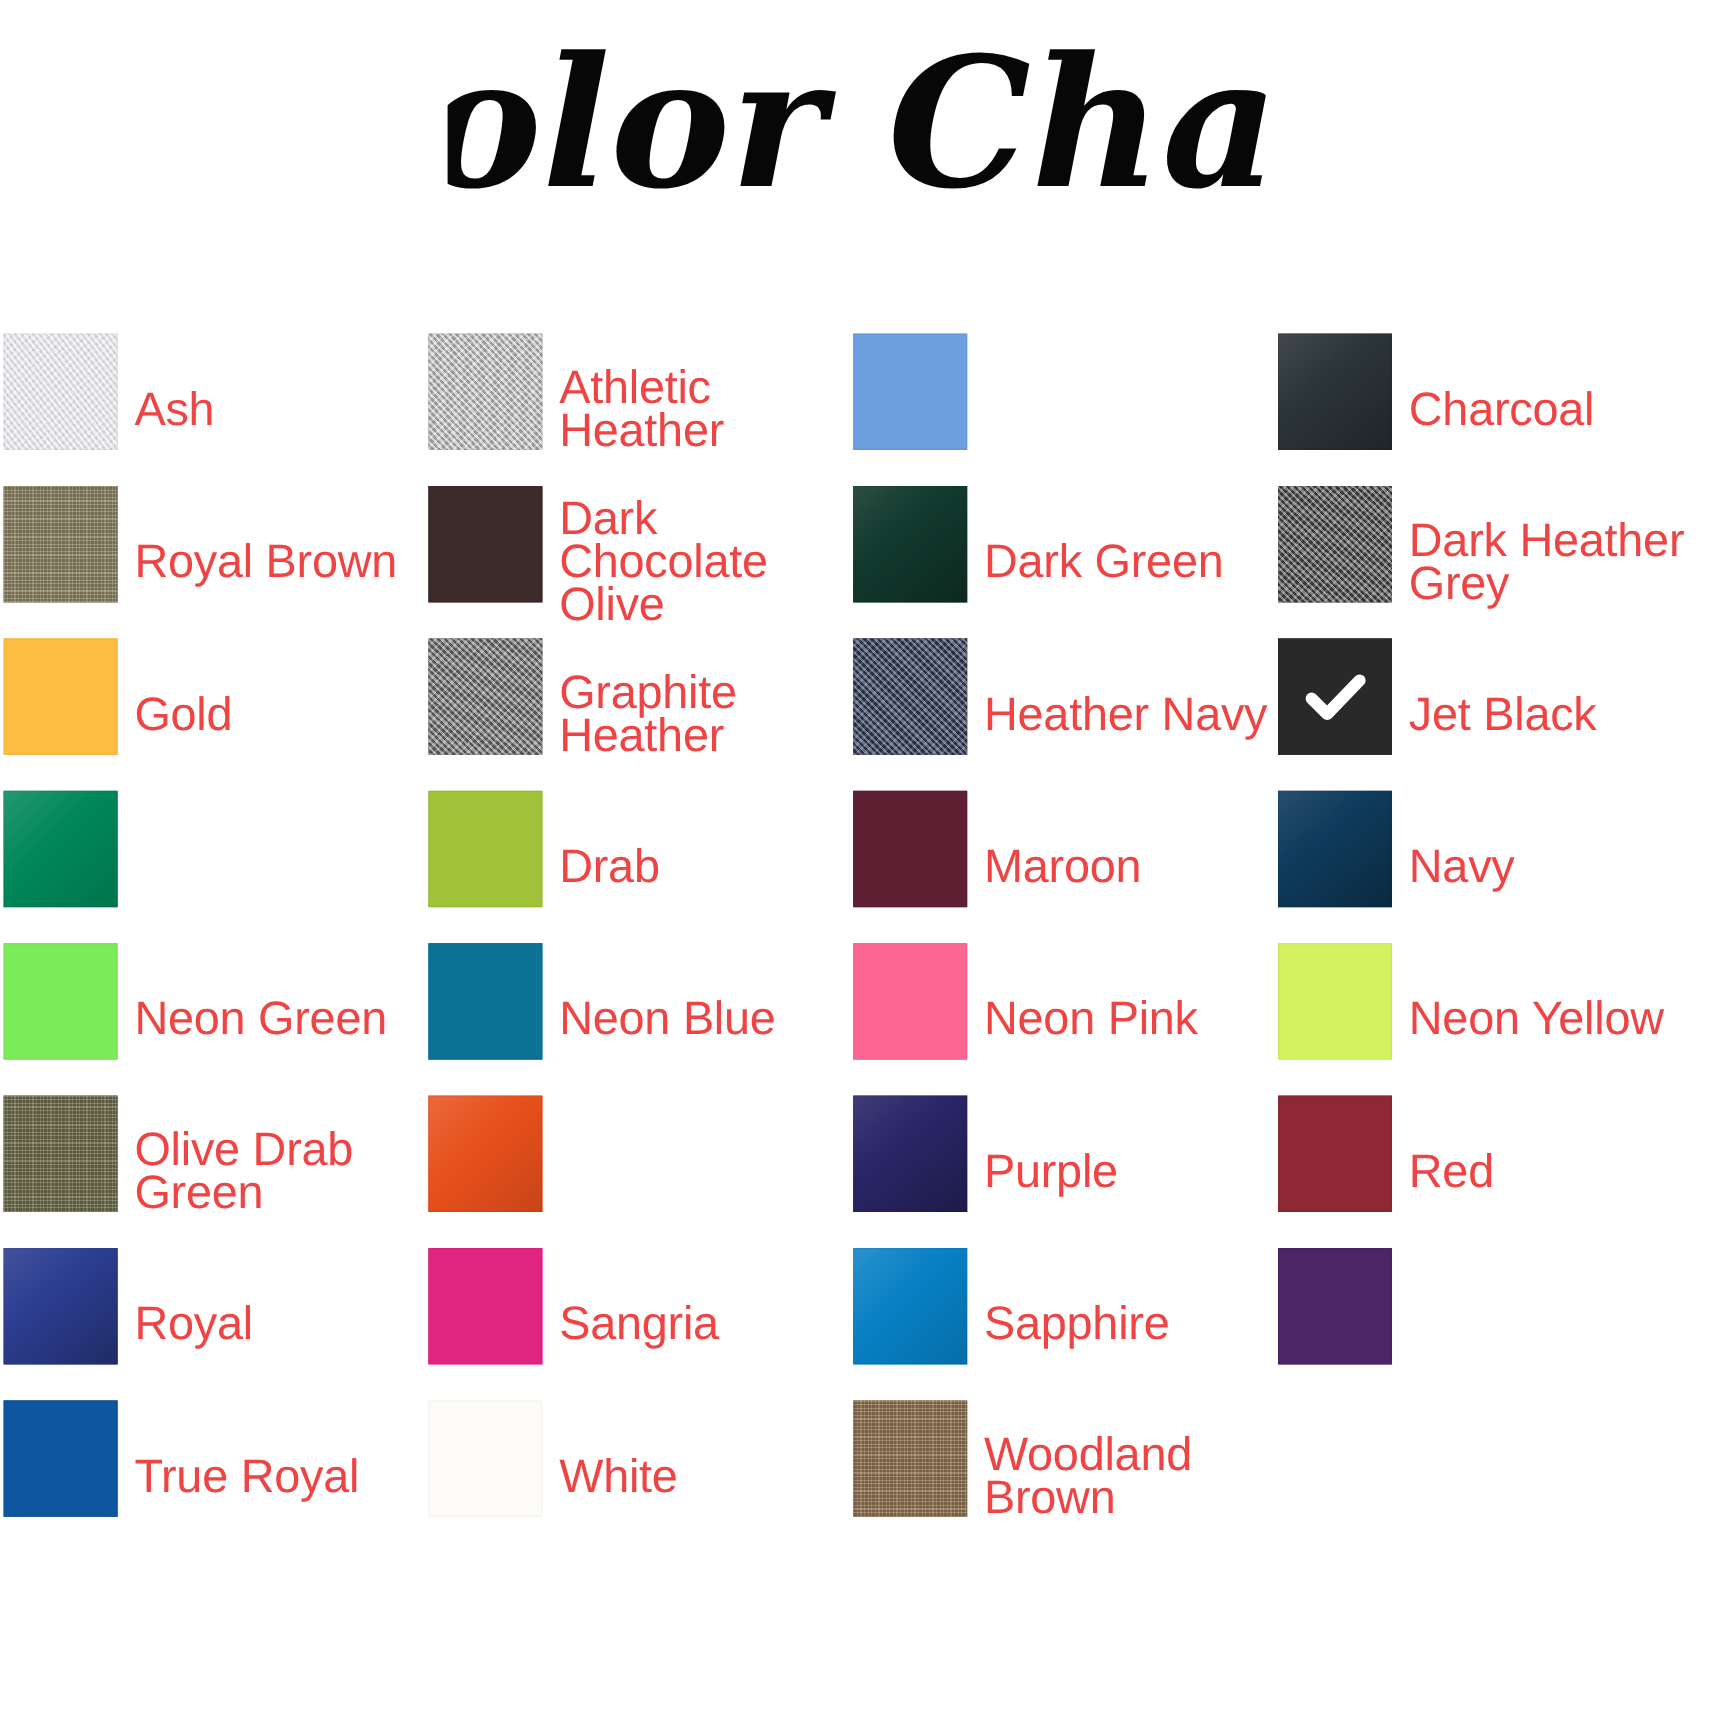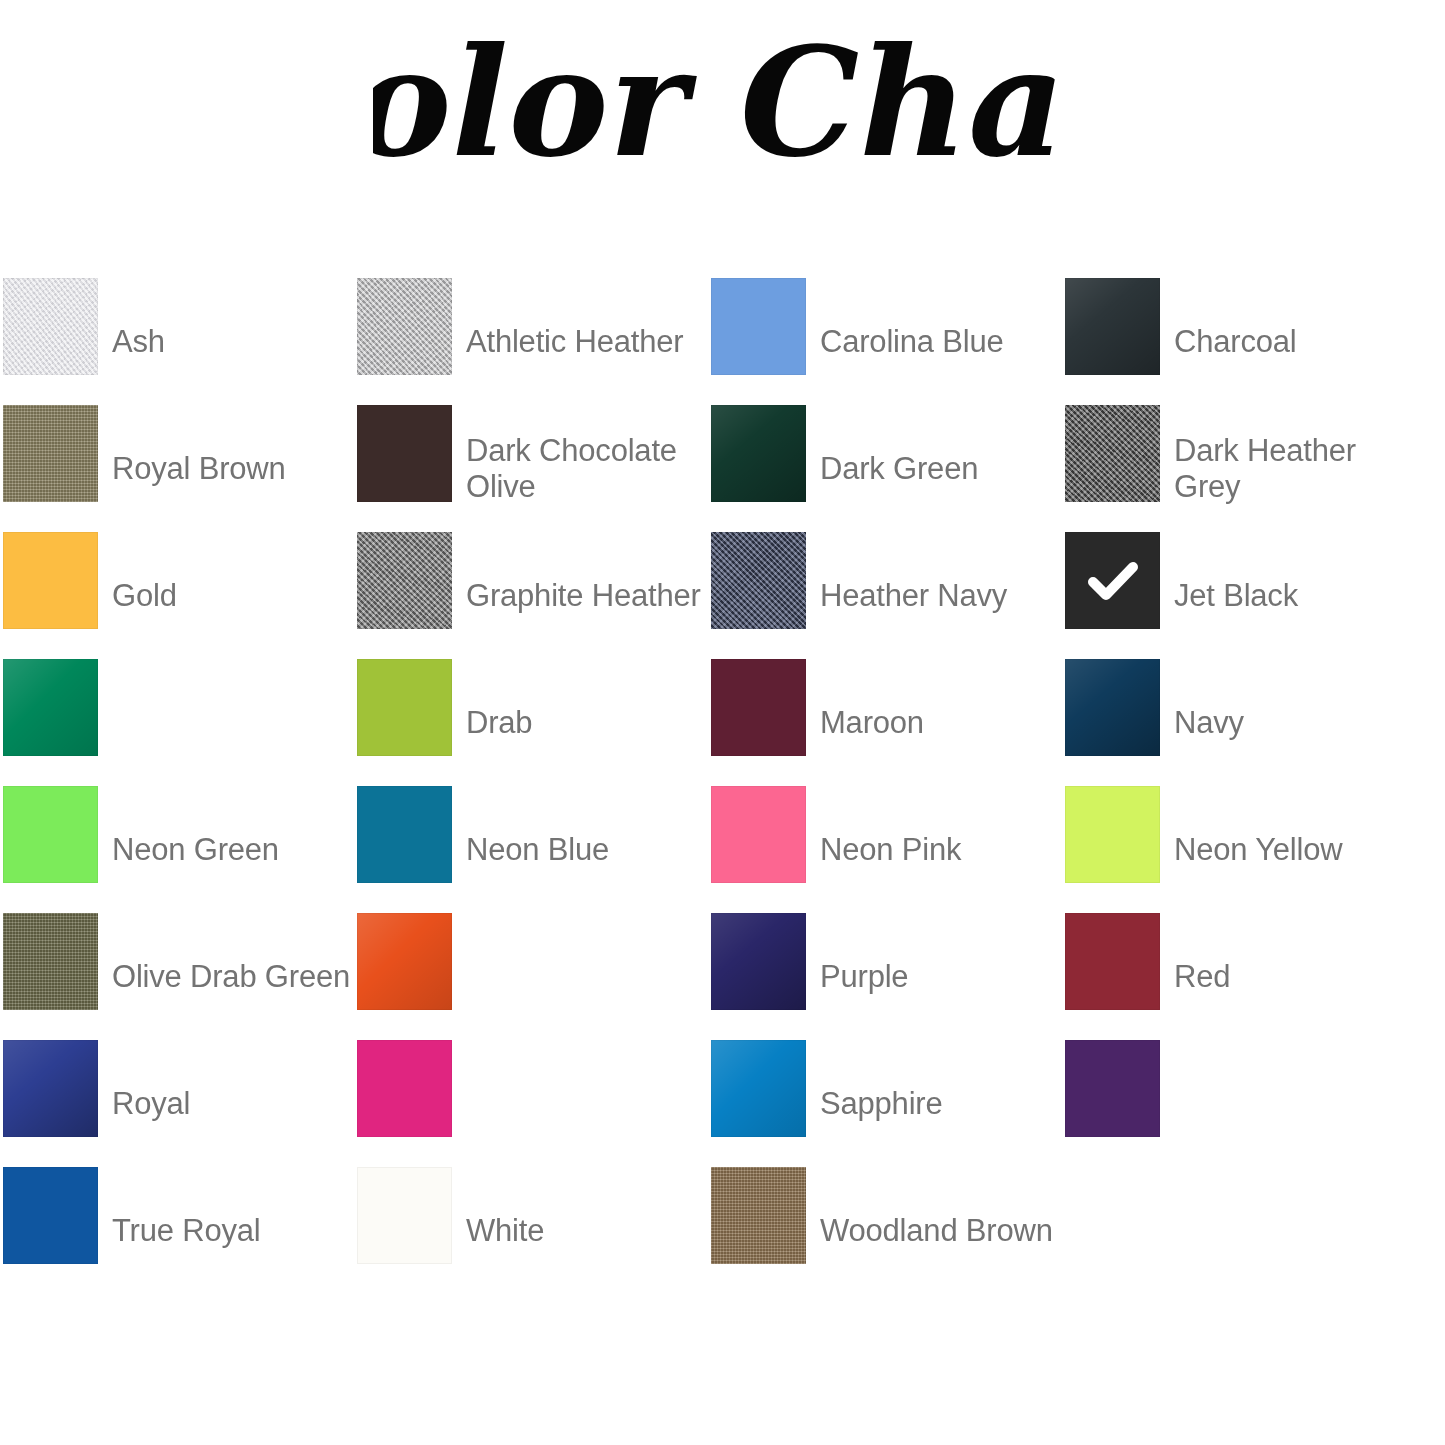--- a/index.html
+++ b/index.html
@@ -89,23 +89,23 @@
   }
   .chip-check svg {
     display: block;
   }
 
   .chip-label {
     flex: 1 1 auto;
     padding-left: 14px;
     padding-right: 4px;
     font-family: "Liberation Sans", sans-serif;
-    font-size: 31px;
+    font-size: 39px;
     line-height: 36px;
-    color: #737373;
+    color: #ef4444;
     letter-spacing: -0.2px;
     
     align-self: center;
     word-break: normal;
   }
 </style>
 </head>
 <body>
 
 <div class="page">
@@ -120,21 +120,20 @@
       <div class="swatch-cell">
         <div class="chip" title="Ash" style="background-color: rgb(222, 222, 228); background-image: repeating-linear-gradient(52deg, rgba(255, 255, 255, 0.55) 0px, rgba(255, 255, 255, 0.55) 2px, rgba(0, 0, 0, 0.043) 2px, rgba(0, 0, 0, 0.043) 4px), repeating-linear-gradient(-40deg, rgba(255, 255, 255, 0.3) 0px, rgba(255, 255, 255, 0.3) 3px, rgba(0, 0, 0, 0.03) 3px, rgba(0, 0, 0, 0.03) 5px), linear-gradient(rgb(222, 222, 228), rgb(222, 222, 228)); box-shadow: rgba(0, 0, 0, 0.043) 0px 0px 0px 1px inset;"></div>
         <div class="chip-label">Ash</div>
       </div>
       <div class="swatch-cell">
         <div class="chip" title="Athletic Heather" style="background-color: rgb(185, 185, 187); background-image: repeating-linear-gradient(47deg, rgba(255, 255, 255, 0.5) 0px, rgba(255, 255, 255, 0.5) 2px, rgba(0, 0, 0, 0.1) 2px, rgba(0, 0, 0, 0.1) 4px), repeating-linear-gradient(-43deg, rgba(255, 255, 255, 0.28) 0px, rgba(255, 255, 255, 0.28) 2px, rgba(0, 0, 0, 0.09) 2px, rgba(0, 0, 0, 0.09) 5px), linear-gradient(rgb(185, 185, 187), rgb(185, 185, 187)); box-shadow: rgba(0, 0, 0, 0.043) 0px 0px 0px 1px inset;"></div>
         <div class="chip-label">Athletic Heather</div>
       </div>
       <div class="swatch-cell">
         <div class="chip" title="Carolina Blue" style="background-color: rgb(109, 158, 224); background-image: linear-gradient(rgb(109, 158, 224), rgb(109, 158, 224)); box-shadow: rgba(0, 0, 0, 0.043) 0px 0px 0px 1px inset;"></div>
-        <div class="chip-label">Carolina Blue</div>
       </div>
       <div class="swatch-cell">
         <div class="chip" title="Charcoal" style="background-color: rgb(44, 53, 57); background-image: linear-gradient(140deg, rgba(255, 255, 255, 0.1) 0%, rgba(255, 255, 255, 0) 38%, rgba(0, 0, 0, 0.3) 100%), linear-gradient(rgb(44, 53, 57), rgb(44, 53, 57)); box-shadow: rgba(0, 0, 0, 0.043) 0px 0px 0px 1px inset;"></div>
         <div class="chip-label">Charcoal</div>
       </div>
       <div class="swatch-cell">
         <div class="chip" title="Coyote Brown" style="background-color: rgb(141, 132, 98); background-image: repeating-linear-gradient(0deg, rgba(255, 255, 255, 0.16) 0px, rgba(255, 255, 255, 0.16) 1px, rgba(0, 0, 0, 0.1) 1px, rgba(0, 0, 0, 0.1) 3px), repeating-linear-gradient(90deg, rgba(255, 255, 255, 0.14) 0px, rgba(255, 255, 255, 0.14) 1px, rgba(0, 0, 0, 0.09) 1px, rgba(0, 0, 0, 0.09) 3px), linear-gradient(rgb(141, 132, 98), rgb(141, 132, 98)); box-shadow: rgba(0, 0, 0, 0.043) 0px 0px 0px 1px inset;"></div>
         <div class="chip-label">Royal Brown</div>
       </div>
       <div class="swatch-cell">
@@ -216,20 +215,21 @@
       <div class="swatch-cell">
         <div class="chip" title="Red" style="background-color: rgb(142, 40, 53); background-image: linear-gradient(rgb(142, 40, 53), rgb(142, 40, 53)); box-shadow: rgba(0, 0, 0, 0.043) 0px 0px 0px 1px inset;"></div>
         <div class="chip-label">Red</div>
       </div>
       <div class="swatch-cell">
         <div class="chip" title="Royal" style="background-color: rgb(45, 62, 146); background-image: linear-gradient(140deg, rgba(255, 255, 255, 0.1) 0%, rgba(255, 255, 255, 0) 38%, rgba(0, 0, 0, 0.3) 100%), linear-gradient(rgb(45, 62, 146), rgb(45, 62, 146)); box-shadow: rgba(0, 0, 0, 0.043) 0px 0px 0px 1px inset;"></div>
         <div class="chip-label">Royal</div>
       </div>
       <div class="swatch-cell">
         <div class="chip" title="Sangria" style="background-color: rgb(224, 37, 128); background-image: linear-gradient(rgb(224, 37, 128), rgb(224, 37, 128)); box-shadow: rgba(0, 0, 0, 0.043) 0px 0px 0px 1px inset;"></div>
+        <div class="chip-label">Sangria</div>
       </div>
       <div class="swatch-cell">
         <div class="chip" title="Sapphire" style="background-color: rgb(7, 128, 196); background-image: linear-gradient(135deg, rgba(255, 255, 255, 0.14) 0%, rgba(255, 255, 255, 0) 42%, rgba(0, 0, 0, 0.14) 100%), linear-gradient(rgb(7, 128, 196), rgb(7, 128, 196)); box-shadow: rgba(0, 0, 0, 0.043) 0px 0px 0px 1px inset;"></div>
         <div class="chip-label">Sapphire</div>
       </div>
       <div class="swatch-cell">
         <div class="chip" title="Team Purple" style="background-color: rgb(75, 37, 103); background-image: linear-gradient(rgb(75, 37, 103), rgb(75, 37, 103)); box-shadow: rgba(0, 0, 0, 0.043) 0px 0px 0px 1px inset;"></div>
       </div>
       <div class="swatch-cell">
         <div class="chip" title="True Royal" style="background-color: rgb(15, 86, 160); background-image: linear-gradient(rgb(15, 86, 160), rgb(15, 86, 160)); box-shadow: rgba(0, 0, 0, 0.043) 0px 0px 0px 1px inset;"></div>

